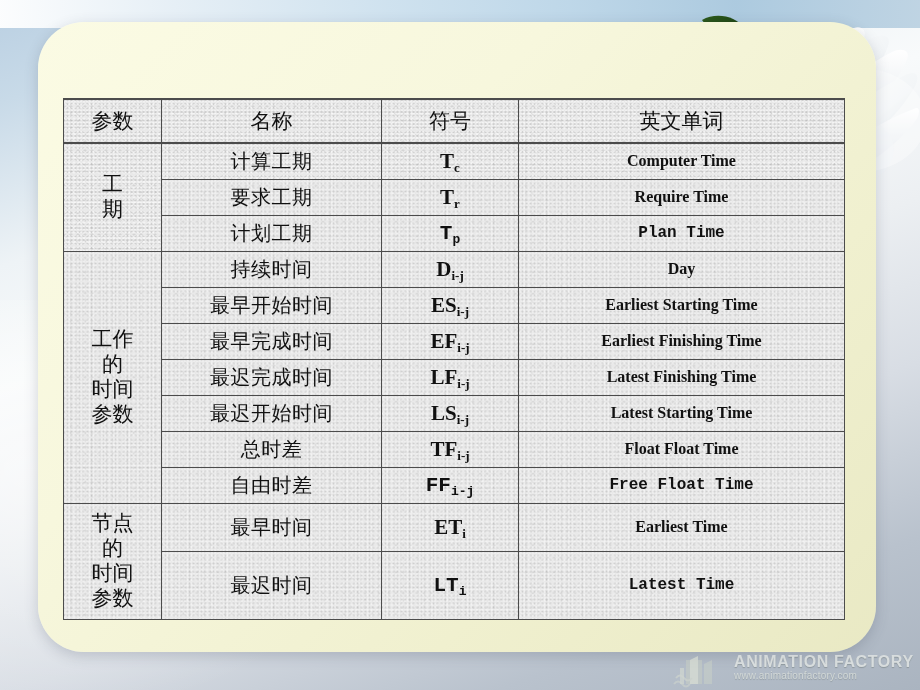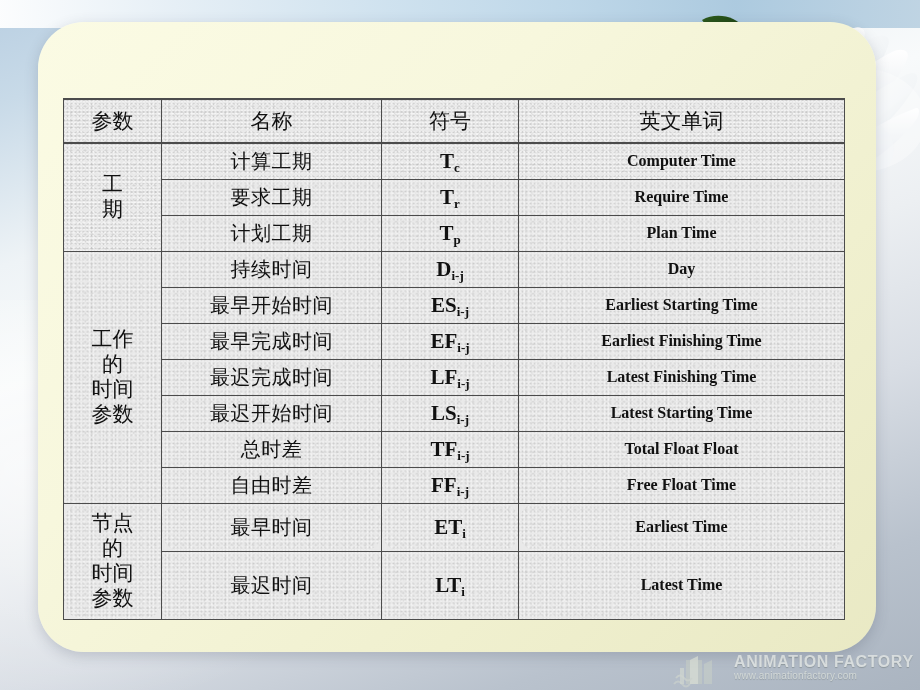--- a/index.html
+++ b/index.html
@@ -163,25 +163,25 @@
   }
 
   
   .en-cell {
     font-family: "Liberation Serif", "DejaVu Serif", serif;
     font-size: 16px;
     font-weight: bold;
   }
 
   tr.row-h36 td { height: 36px; }
-  tr.row-h48 td { height: 48px; border-radius: 19px; }
+  tr.row-h48 td { height: 48px; }
   tr.row-h78 td { height: 68px; margin-top: 16px; }
 
   
-  tr.group-end td { border-bottom-width: 2px; }
+  tr.group-end td { border-bottom-width: 2px; font-family: Liberation Mono, monospace; }
 
   
   #watermark {
     position: absolute;
     left: 672px; top: 654px;
     width: 248px; height: 40px;
     display: flex;
     align-items: flex-start;
     gap: 6px;
     opacity: .62;
@@ -321,21 +321,21 @@
         <td class="en-cell">Latest Finishing Time</td>
       </tr>
       <tr class="row-h36">
         <td class="name-cell">最迟开始时间</td>
         <td class="sym-cell"><span>LS</span><sub>i-j</sub></td>
         <td class="en-cell">Latest Starting Time</td>
       </tr>
       <tr class="row-h36">
         <td class="name-cell">总时差</td>
         <td class="sym-cell"><span>TF</span><sub>i-j</sub></td>
-        <td class="en-cell">Total Float Float</td>
+        <td class="en-cell">Float Float Time</td>
       </tr>
       <tr class="row-h36 group-end">
         <td class="name-cell">自由时差</td>
         <td class="sym-cell"><span>FF</span><sub>i-j</sub></td>
         <td class="en-cell">Free Float Time</td>
       </tr>
 
       <tr class="row-h48">
         <td class="group-cell" rowspan="2">
           <span class="vchar">节点</span>

